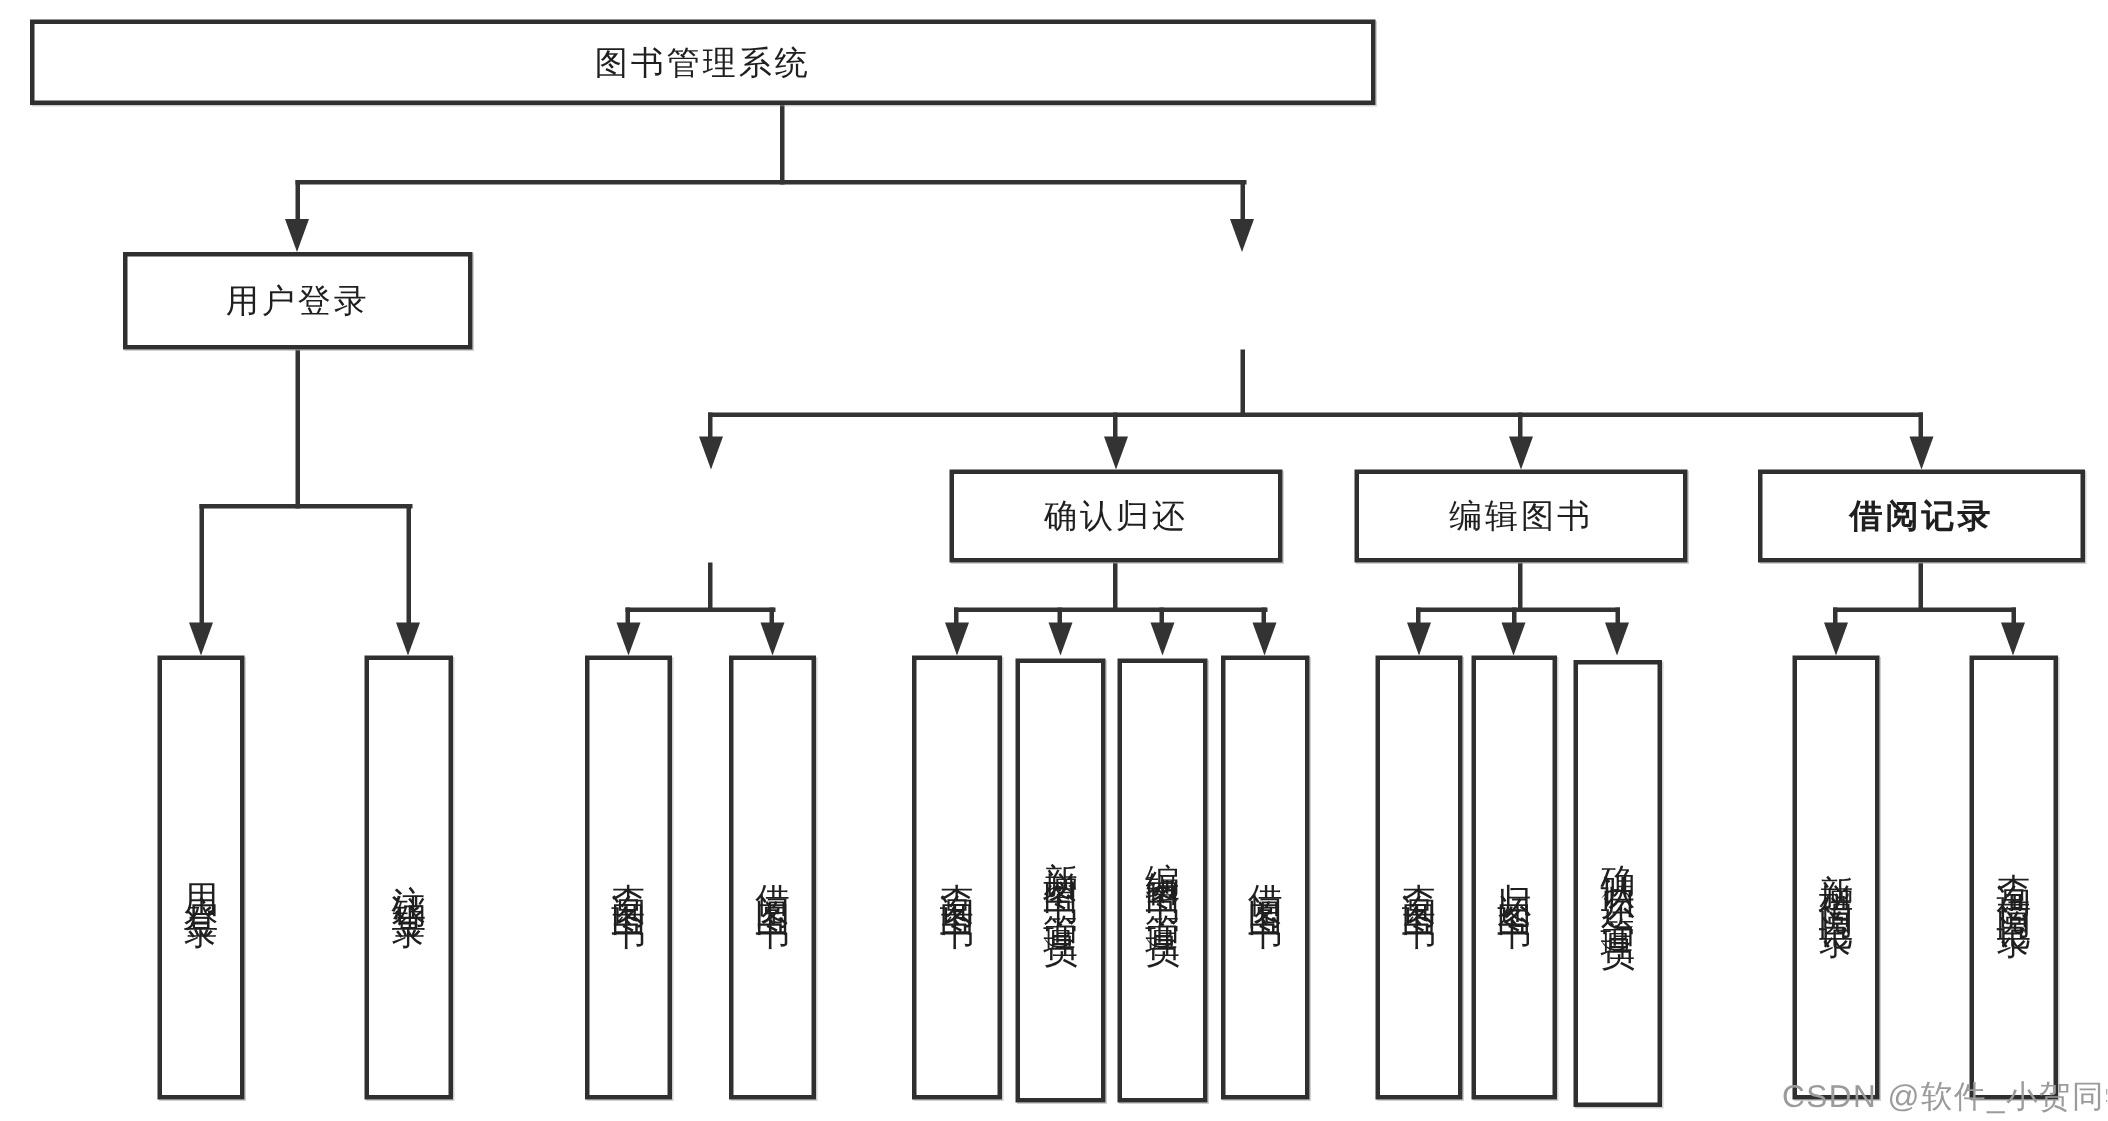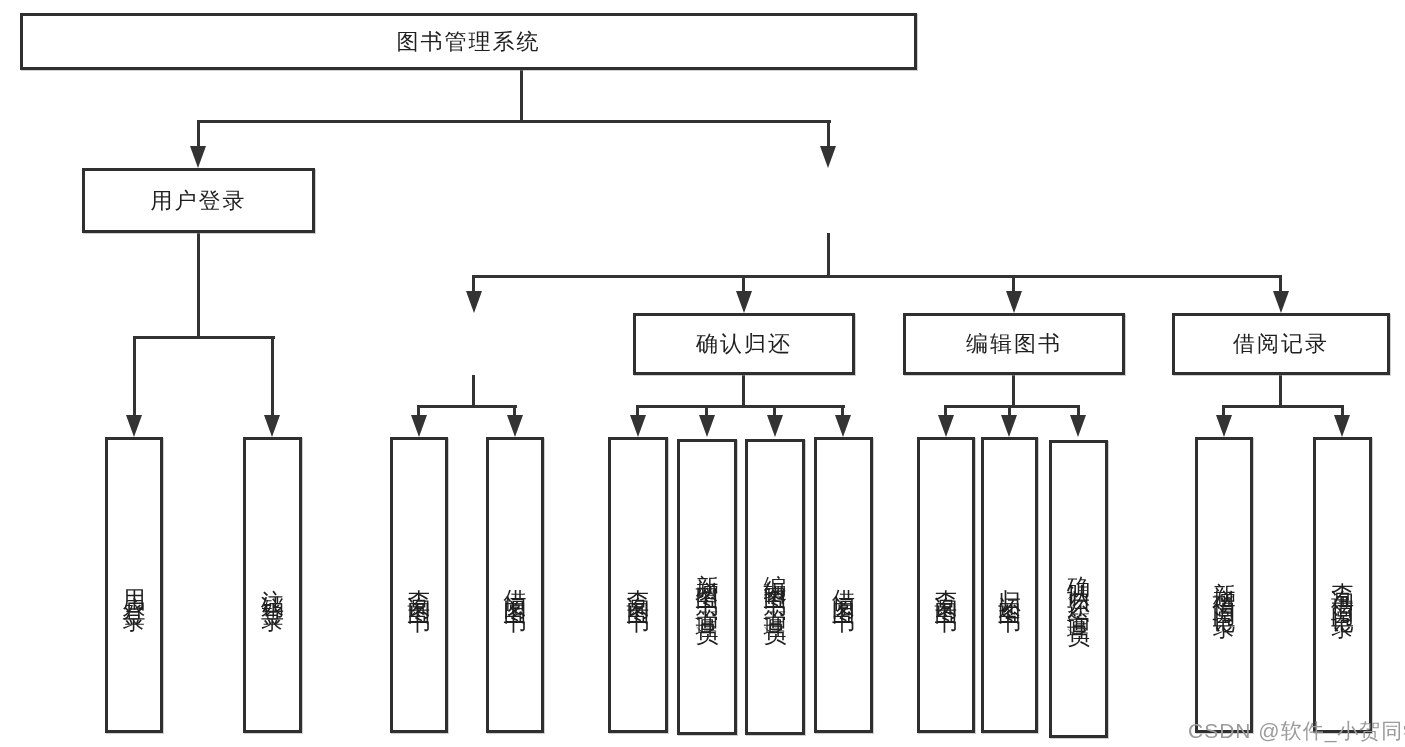--- a/index.html
+++ b/index.html
@@ -85,21 +85,21 @@
   <div class="line" style="left:742px; top:275px; width:3px; height:20px;"></div>
   <div class="line" style="left:1012px; top:275px; width:3px; height:20px;"></div>
   <div class="line" style="left:1279px; top:275px; width:3px; height:20px;"></div>
   <div class="arrow" style="left:466px; top:291px;"></div>
   <div class="arrow" style="left:736px; top:291px;"></div>
   <div class="arrow" style="left:1006px; top:291px;"></div>
   <div class="arrow" style="left:1273px; top:291px;"></div>
 
   <div class="box" style="left:633px; top:313px; width:222px; height:62px;">确认归还</div>
   <div class="box" style="left:903px; top:313px; width:222px; height:62px;">编辑图书</div>
-  <div class="box" style="left:1172px; top:313px; width:218px; height:62px;">借阅记录</div>
+  <div class="box" style="left:1172px; top:313px; width:218px; height:62px;font-weight:bold;">借阅记录</div>
 
   <div class="line" style="left:472px; top:375px; width:3px; height:33px;"></div>
   <div class="line" style="left:417px; top:405px; width:100px; height:3px;"></div>
   <div class="line" style="left:417px; top:405px; width:3px; height:14px;"></div>
   <div class="line" style="left:513px; top:405px; width:3px; height:14px;"></div>
   <div class="arrow" style="left:411px; top:415px;"></div>
   <div class="arrow" style="left:507px; top:415px;"></div>
 
   <div class="line" style="left:742px; top:375px; width:3px; height:33px;"></div>
   <div class="line" style="left:636px; top:405px; width:209px; height:3px;"></div>

